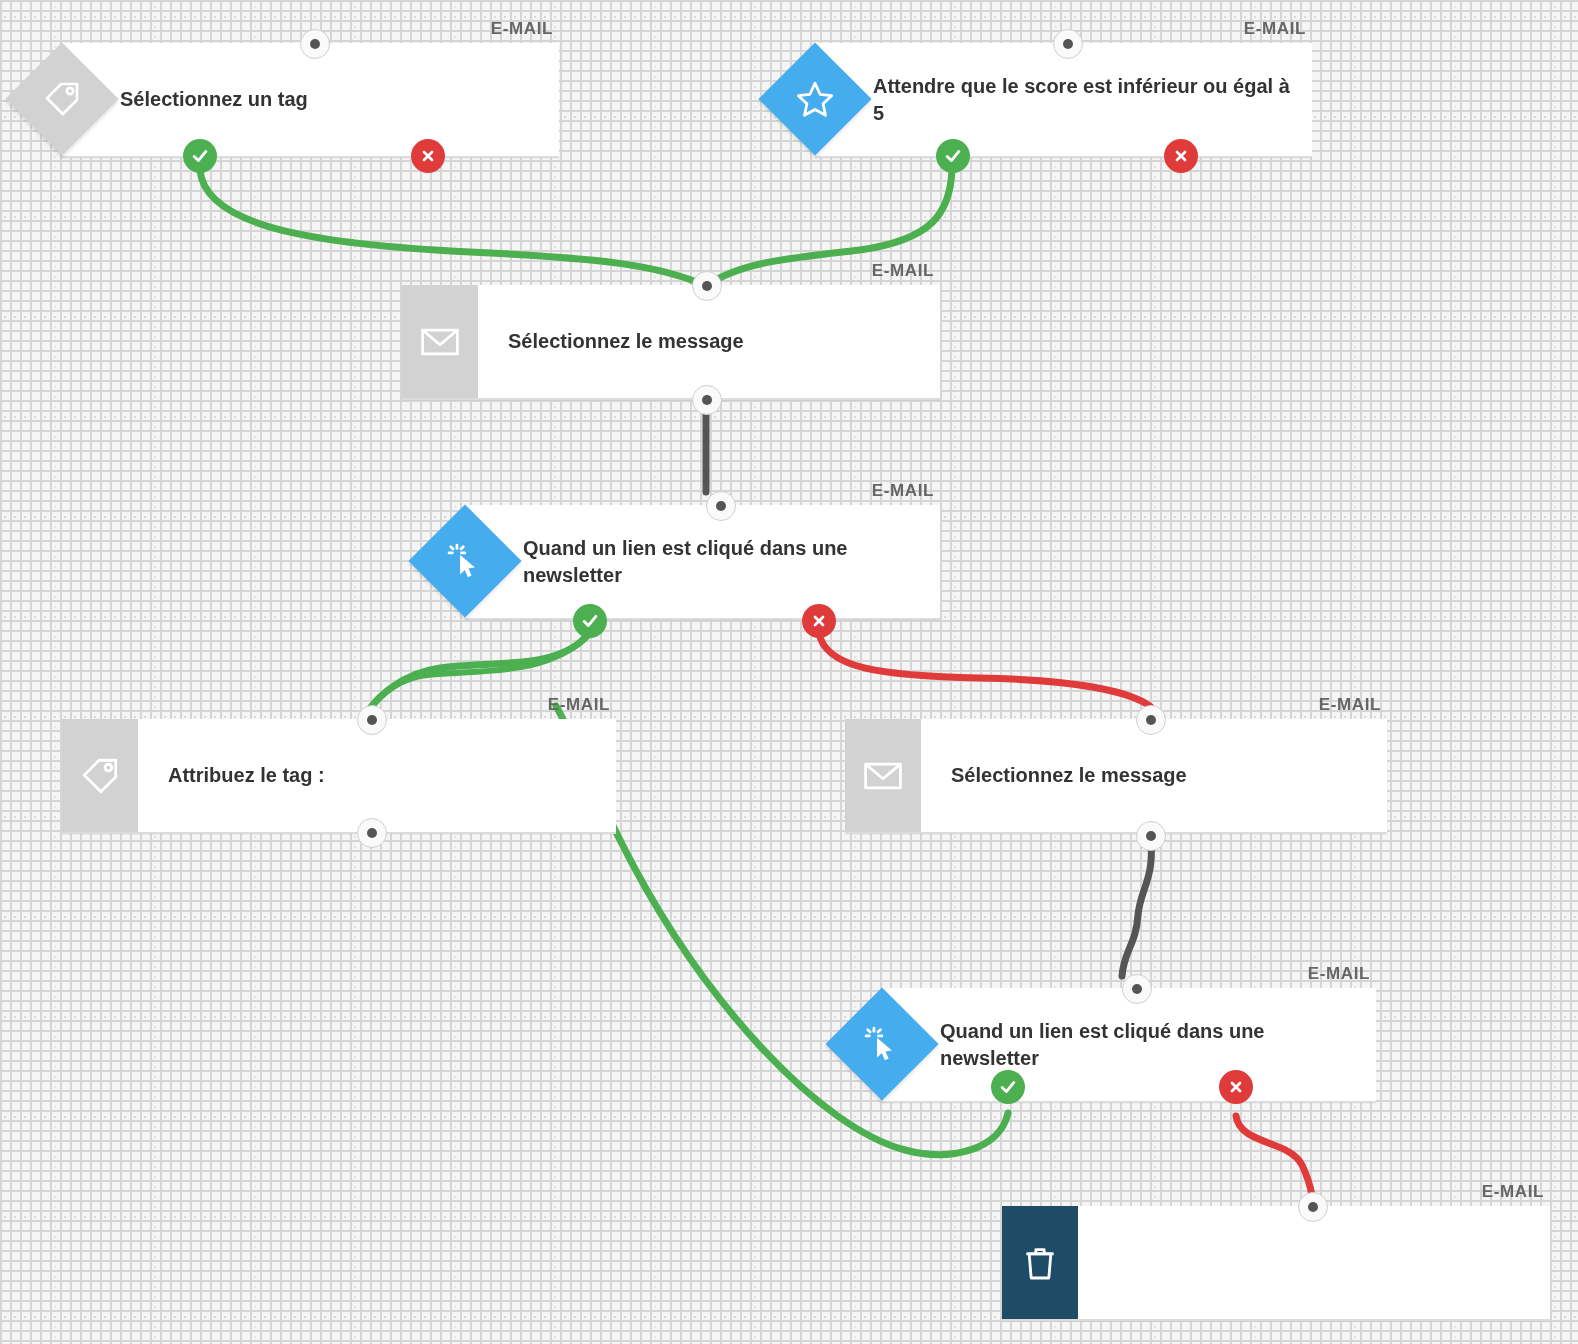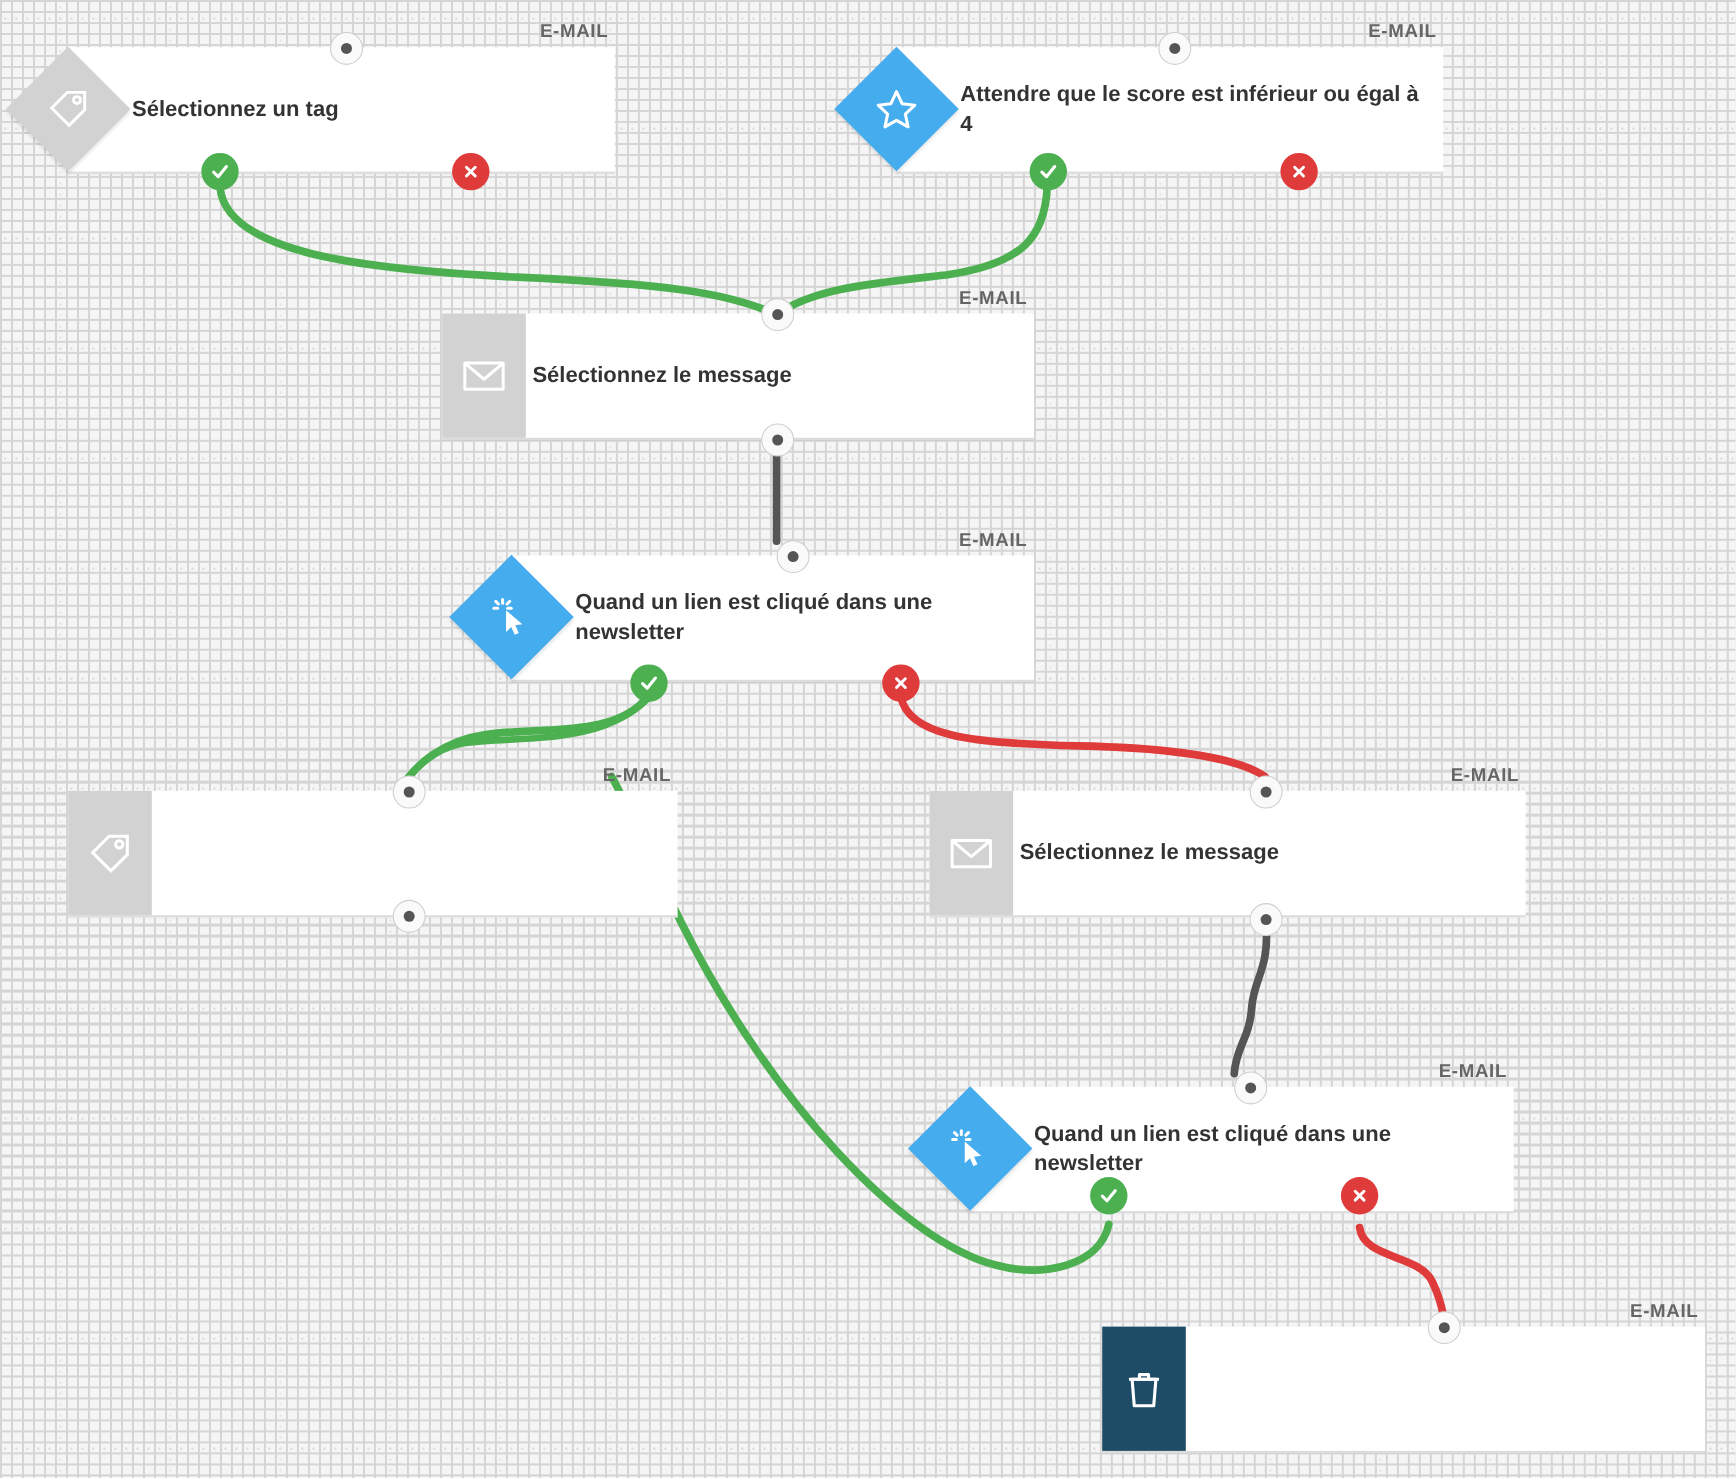--- a/index.html
+++ b/index.html
@@ -65,21 +65,21 @@
     align-items: stretch;
     box-shadow: 0 1px 0 rgba(0,0,0,0.03);
     font-weight: bold;
   }
   .card-title {
     display: flex;
     align-items: center;
     font-size: 20px;
     color: #333;
     line-height: 1.35;
-    padding-left: 6px;
+    padding-left: 30px;
     padding-right: 16px;
   }
   
   .icon-square {
     width: 76px;
     min-width: 76px;
     height: 113px;
     background: #d2d2d2;
     display: flex;
     align-items: center;
@@ -202,21 +202,21 @@
     <div class="node-label">E-MAIL</div>
     <div class="card has-diamond">
       <div class="icon-diamond blue">
         <span class="glyph">
           <svg width="42" height="42" viewBox="0 0 24 24" fill="none" stroke="#ffffff" stroke-width="1.6" stroke-linejoin="round">
             <path d="M12 3 L14.9 9.3 L21.5 10.1 L16.6 14.7 L18 21.3 L12 18 L6 21.3
                      L7.4 14.7 L2.5 10.1 L9.1 9.3 Z"></path>
           </svg>
         </span>
       </div>
-      <div class="card-title">Attendre que le score est inférieur ou égal à 4</div>
+      <div class="card-title">Attendre que le score est inférieur ou égal à 5</div>
     </div>
     <div class="port" style="left:238px; top:-14px;"></div>
     <div class="badge yes" style="left:121px; top:96px;">
       <svg width="20" height="20" viewBox="0 0 24 24" fill="none" stroke="#fff" stroke-width="3.4" stroke-linecap="round" stroke-linejoin="round">
         <path d="M5 12.5 L10 17.5 L19 6.5"></path>
       </svg>
     </div>
     <div class="badge no" style="left:349px; top:96px;">
       <svg width="16" height="16" viewBox="0 0 24 24" fill="none" stroke="#fff" stroke-width="4" stroke-linecap="round">
         <path d="M6 6 L18 18 M18 6 L6 18"></path>
@@ -274,20 +274,21 @@
 
   <div class="node" style="left:62px; top:719px; width:554px;">
     <div class="node-label">E-MAIL</div>
     <div class="card">
       <div class="icon-square">
         <svg width="42" height="42" viewBox="0 0 24 24" fill="none" stroke="#ffffff" stroke-width="1.6">
           <path d="M3 11.5 L11.5 3 L21 3 L21 12.5 L12.5 21 Z"></path>
           <circle cx="16.8" cy="7.2" r="1.9"></circle>
         </svg>
       </div>
+      <div class="card-title">Attribuez le tag :</div>
     </div>
     <div class="port" style="left:295px; top:-14px;"></div>
     <div class="port" style="left:295px; top:99px;"></div>
   </div>
 
   <div class="node" style="left:845px; top:719px; width:542px;">
     <div class="node-label">E-MAIL</div>
     <div class="card">
       <div class="icon-square">
         <svg width="44" height="44" viewBox="0 0 24 24" fill="none" stroke="#ffffff" stroke-width="1.5" stroke-linejoin="round">

